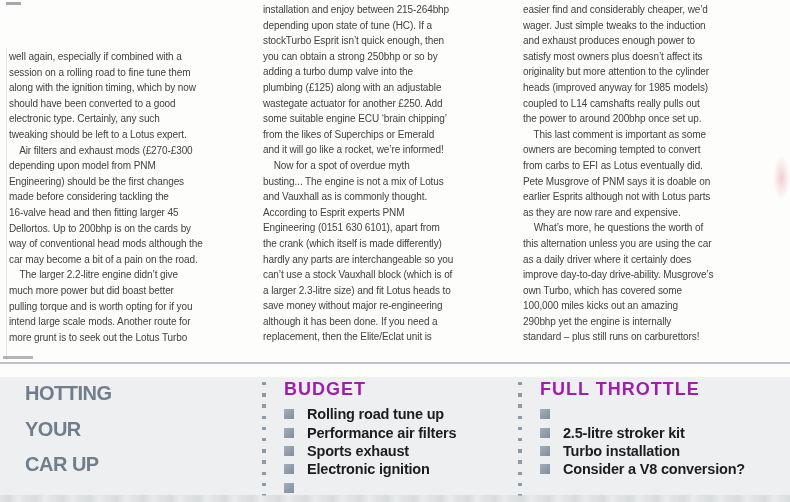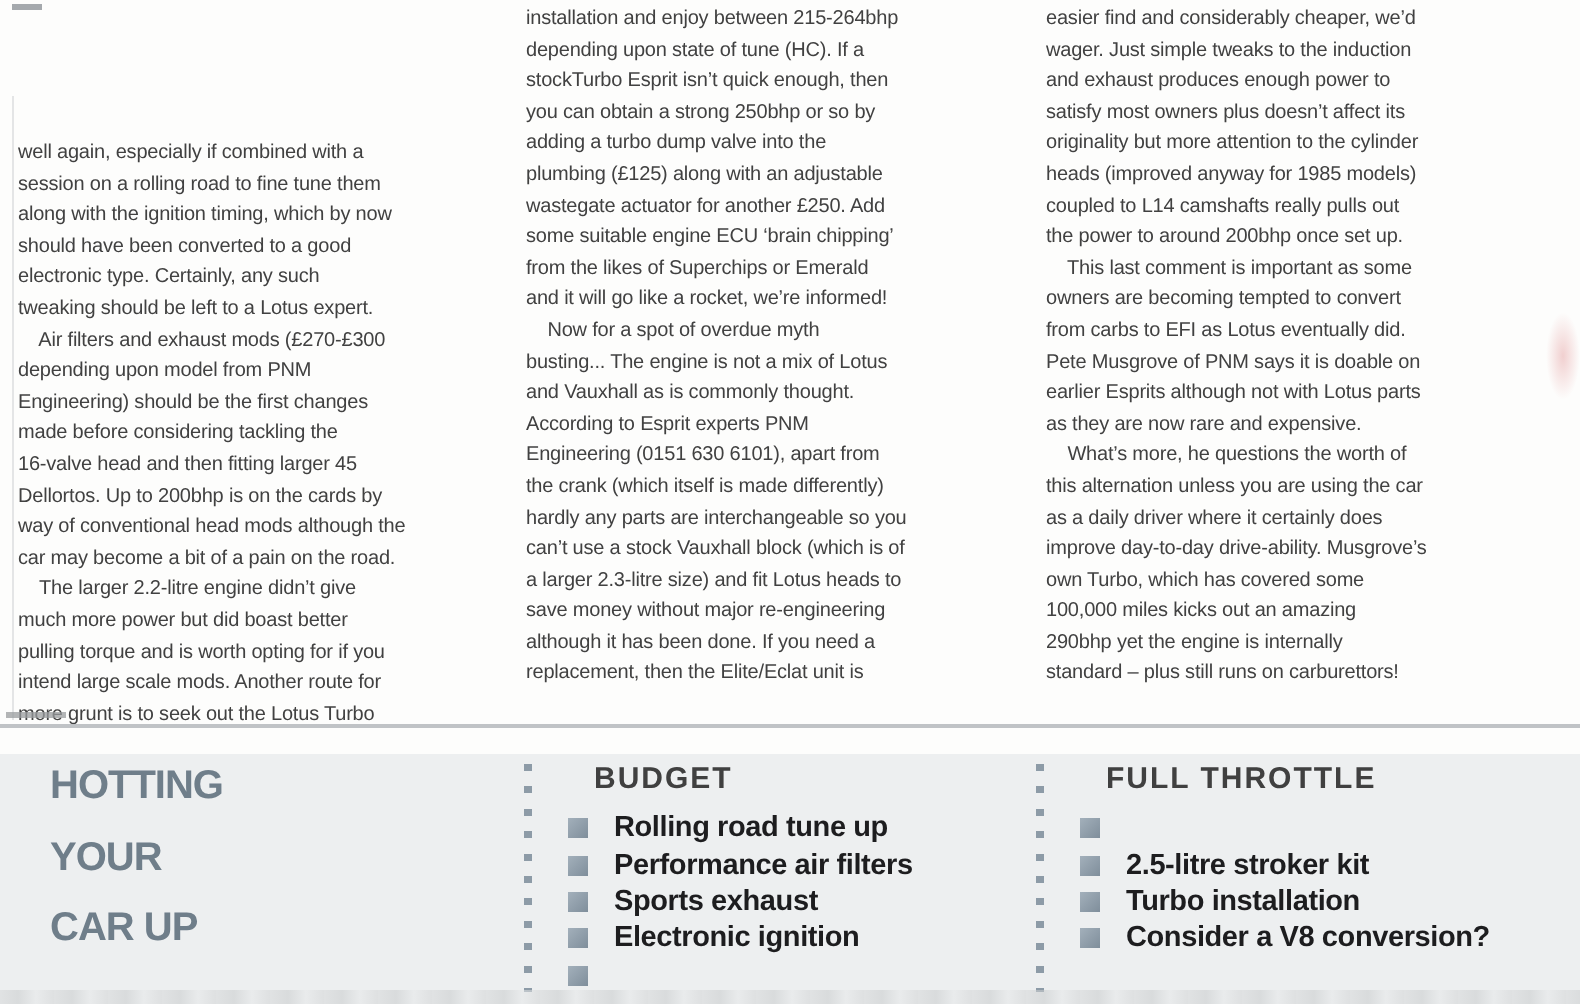--- a/index.html
+++ b/index.html
@@ -20,21 +20,21 @@
     opacity:.55;}
   
   .col{
     position:absolute;
     white-space:pre;
     font-size:10px;
     line-height:15.6px;
     letter-spacing:-0.1px;
     color:#414141;
   }
-  .col1{left:9px;top:49px;width:246px;margin-top:20px;}
+  .col1{left:9px;top:49px;width:246px;}
   .col2{left:263px;top:2px;width:252px;}
   .col3{left:523px;top:2px;width:256px;}
   
   .hr-line{position:absolute;left:0;top:362px;width:790px;height:2px;background:#b5b9bc;opacity:.85;}
   .hr-dash{position:absolute;left:3px;top:356px;width:30px;height:3px;background:#9a9c9f;opacity:.75;}
   
   .panel-bg{position:absolute;left:0;top:377px;width:790px;height:125px;background:#edeff0;}
   .panel-title{
     position:absolute;left:25px;top:376px;
     white-space:pre;
@@ -45,22 +45,22 @@
   .dotted-sep{
     position:absolute;top:382px;width:4px;height:114px;
     background:repeating-linear-gradient(to bottom,#8d9ba7 0,#8d9ba7 3.5px,rgba(0,0,0,0) 3.5px,rgba(0,0,0,0) 11.2px);
   }
   .sep1{left:262px;}
   .sep2{left:518px;}
   .panel-section{position:absolute;top:381px;}
   .sec-budget{left:283px;width:232px;}
   .sec-throttle{left:539px;width:245px;}
   .section-heading{
-    font-size:15px;line-height:17px;font-weight:bold;
-    letter-spacing:1px;color:#404040;margin:0 0 7px 14px;
+    font-size:18px;line-height:17px;font-weight:bold;
+    letter-spacing:1px;color:#a21caf;margin:0 0 7px 1px;
   }
   .list-item{
     display:flex;align-items:center;height:18.4px;
     font-size:14.5px;font-weight:bold;letter-spacing:-0.2px;
     color:#1d1d1f;
   }
   .sq{
     flex:0 0 auto;width:10px;height:10px;margin-right:13px;margin-left:1px;
     background:linear-gradient(135deg,#a3b0bb 0%,#7f8e9b 100%);
   }

